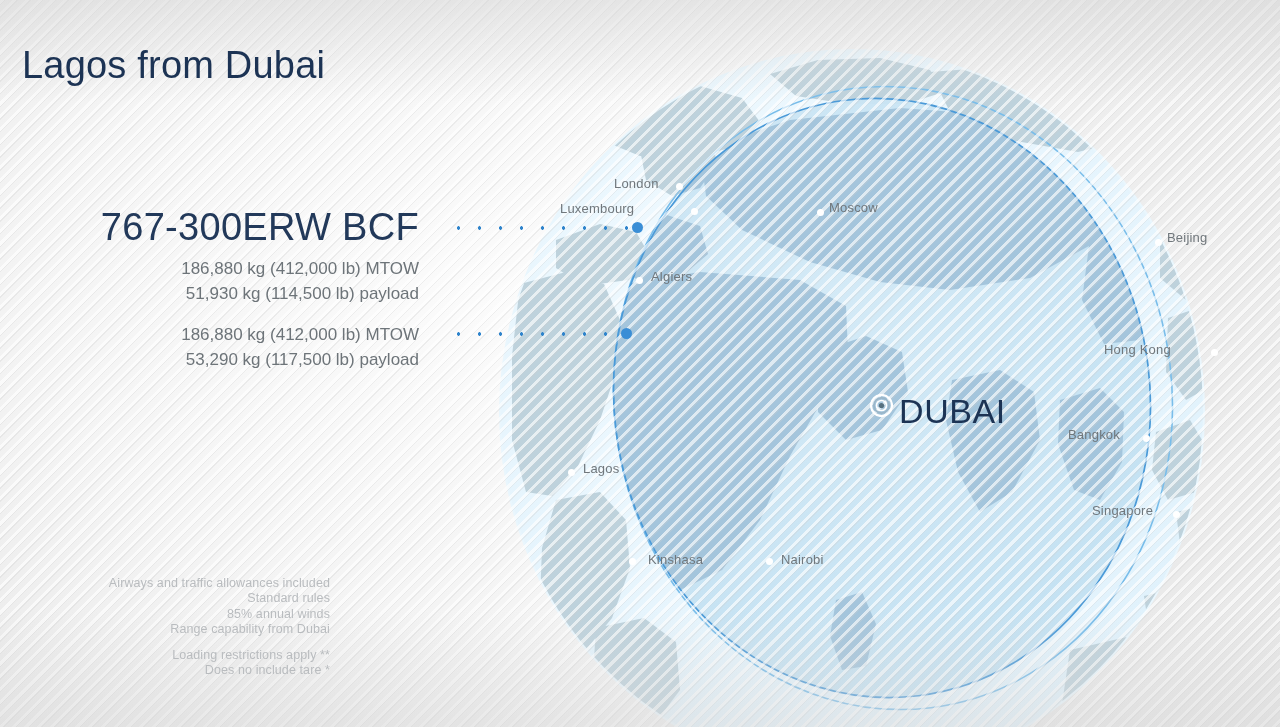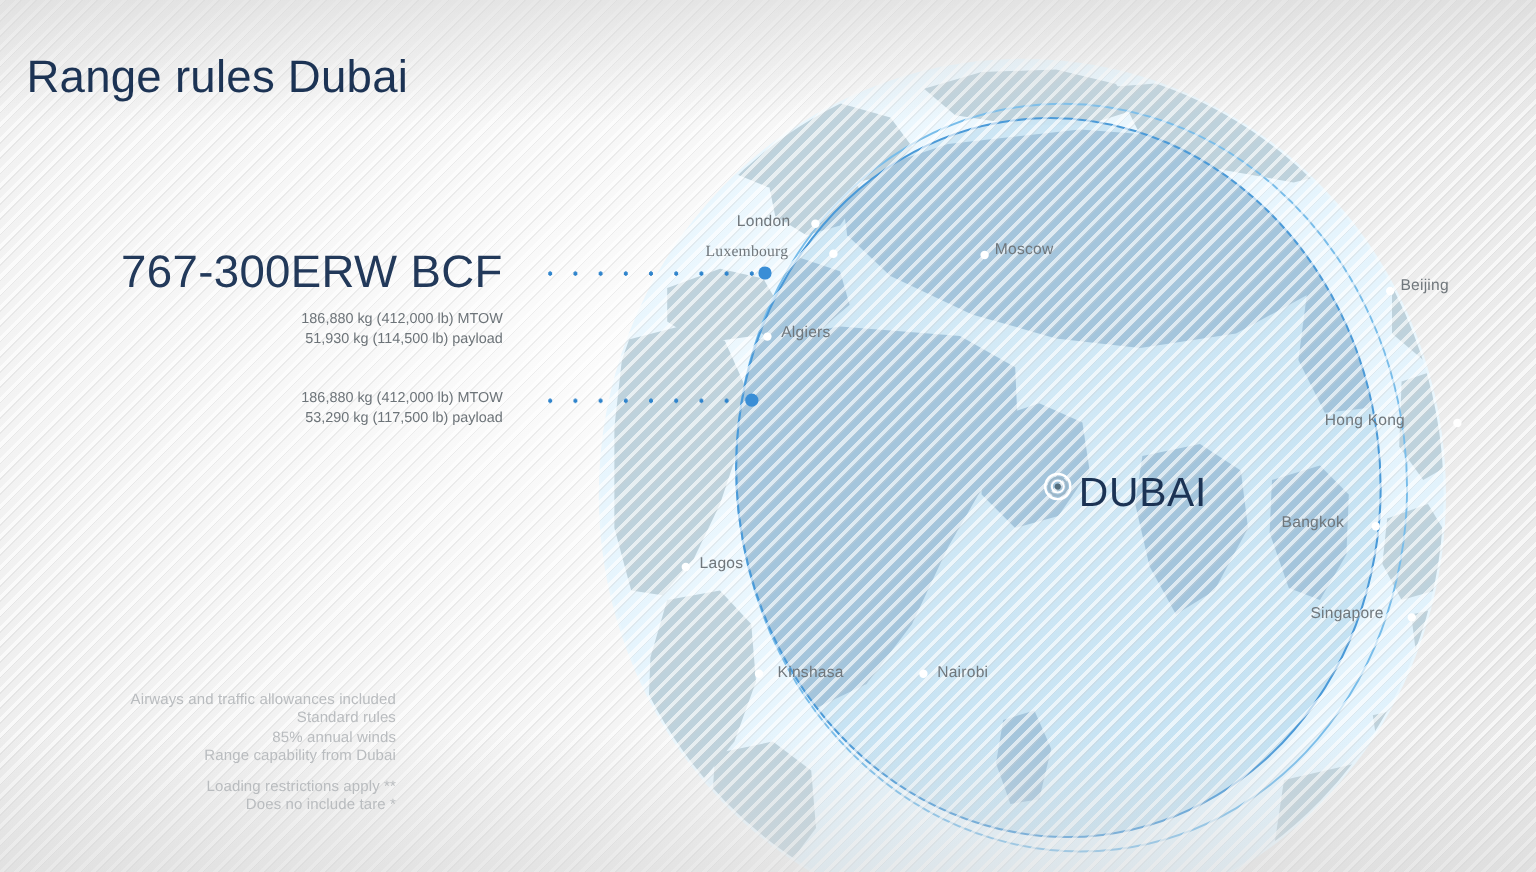--- a/index.html
+++ b/index.html
@@ -41,21 +41,21 @@
     font-weight:400;white-space:nowrap;
   }
   .model-block{position:absolute;text-align:right;}
   .model-name{
     font-size:38px;font-weight:400;letter-spacing:.3px;white-space:nowrap;
     line-height:1.05;
   }
   .model-name.dark{color:#22395a;}
   .model-name.blue{color:#55a4e0;}
   .model-spec{
-    font-size:12px;color:#6d7479;line-height:1.45;white-space:nowrap;
+    font-size:17px;color:#6d7479;line-height:1.45;white-space:nowrap;
   }
   #block-erw{left:0;top:208px;width:419px;}
   #block-er{left:0;top:314px;width:419px;}
   .spec-list{margin-top:9px;}
 
   #footnotes{
     position:absolute;left:0;top:576px;width:330px;text-align:right;
     font-size:12.5px;color:#b9bcbf;line-height:1.2;letter-spacing:.1px;
   }
   #footnotes .grp1 div{line-height:1.22;}
@@ -174,21 +174,21 @@
         <ellipse cx="882" cy="398" rx="268" ry="300" transform="rotate(-7 882 398)" stroke="#4b9ad8" stroke-width="1.7"></ellipse>
       </g>
 
       <ellipse cx="852" cy="412" rx="352" ry="362" fill="none" stroke="#e9f6fd" stroke-width="2"></ellipse>
     </svg>
   </div>
 
   <div id="stripes"></div>
   <div id="vignette"></div>
 
-  <div id="title">Range rules Dubai</div>
+  <div id="title">Lagos from Dubai</div>
 
   <div class="model-block" id="block-erw">
     <div class="model-name dark">767-300ERW BCF</div>
     <div class="spec-list">
       <div class="model-spec">186,880 kg (412,000 lb) MTOW</div>
       <div class="model-spec">51,930 kg (114,500 lb) payload</div>
     </div>
   </div>
 
   <div class="model-block" id="block-er">
@@ -213,21 +213,21 @@
     </div>
     <div class="grp2">
       <div>Loading restrictions apply **</div>
       <div>Does no include tare *</div>
     </div>
   </div>
 
   <div id="city-layer">
       <div class="city" style="left: 614px; top: 176px;">London</div>
       <div class="city-dot" style="left: 676px; top: 183px;"></div>
-      <div class="city" style="left: 588px; top: 201px; font-family: Liberation Serif, serif;">Luxembourg</div>
+      <div class="city" style="left: 560px; top: 201px;">Luxembourg</div>
       <div class="city-dot" style="left: 691px; top: 208px;"></div>
       <div class="city" style="left: 829px; top: 200px;">Moscow</div>
       <div class="city-dot" style="left: 817px; top: 209px;"></div>
       <div class="city" style="left: 1167px; top: 230px;">Beijing</div>
       <div class="city-dot" style="left: 1155px; top: 239px;"></div>
       <div class="city" style="left: 651px; top: 269px;">Algiers</div>
       <div class="city-dot" style="left: 636px; top: 277px;"></div>
       <div class="city" style="left: 1104px; top: 342px;">Hong Kong</div>
       <div class="city-dot" style="left: 1211px; top: 349px;"></div>
       <div class="city" style="left: 1068px; top: 427px;">Bangkok</div>

